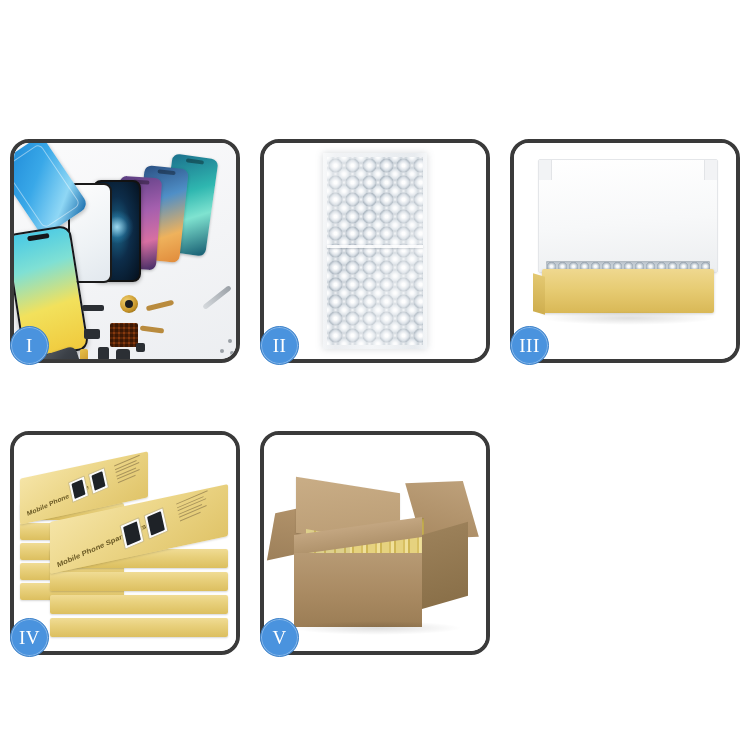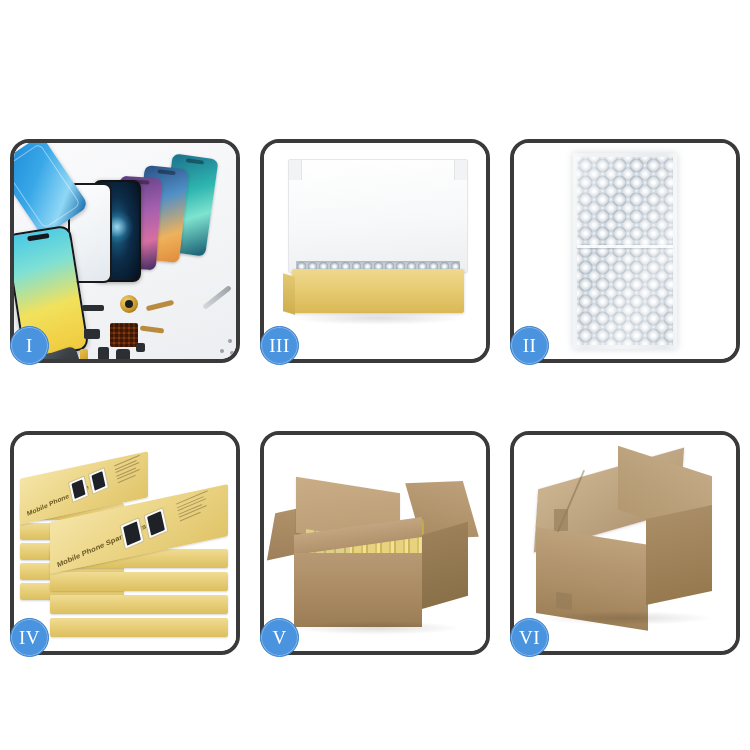--- a/index.html
+++ b/index.html
@@ -256,38 +256,38 @@
         <div class="part chip" style="left:122px;top:200px;width:9px;height:9px;"></div>
         <div class="part screw" style="left:214px;top:196px;"></div>
         <div class="part screw" style="left:206px;top:206px;"></div>
         <div class="part screw" style="left:216px;top:208px;"></div>
         <div class="part tweezer" style="left:186px;top:152px;"></div>
       </div>
       <div class="badge">I</div>
     </div>
 
     <div class="panel">
-      <div class="panel-inner p3">
-        <div class="lid"></div>
-        <div class="box3-fill"></div>
-        <div class="box3"></div>
-        <div class="shadow-soft" style="left:26px;top:168px;width:176px;height:14px;"></div>
-      </div>
-      <div class="badge">III</div>
-    </div>
-
-    <div class="panel">
       <div class="panel-inner p2">
         <div class="bubblewrap">
           <div class="bubbles"></div>
           <div class="bw-fold"></div>
           <div class="bw-sheen"></div>
         </div>
       </div>
       <div class="badge">II</div>
+    </div>
+
+    <div class="panel">
+      <div class="panel-inner p3">
+        <div class="lid"></div>
+        <div class="box3-fill"></div>
+        <div class="box3"></div>
+        <div class="shadow-soft" style="left:26px;top:168px;width:176px;height:14px;"></div>
+      </div>
+      <div class="badge">III</div>
     </div>
 
     <div class="panel">
       <div class="panel-inner p4">
         <div class="stack">
 
           <div class="sbox" style="left:0px;top:52px;width:104px;height:17px;"></div>
           <div class="sbox" style="left:0px;top:72px;width:104px;height:17px;"></div>
           <div class="sbox" style="left:0px;top:92px;width:104px;height:17px;"></div>
           <div class="sbox" style="left:0px;top:112px;width:104px;height:17px;"></div>
@@ -347,28 +347,15 @@
         <div class="c5-contents"></div>
         <div class="c5-contents2"></div>
         <div class="c5-top-edge"></div>
         <div class="c5-side"></div>
         <div class="c5-front"></div>
         <div class="shadow-soft" style="left:28px;top:186px;width:170px;height:14px;"></div>
       </div>
       <div class="badge">V</div>
     </div>
 
-    <div class="panel">
-      <div class="panel-inner p6">
-        <div class="c6-top"></div>
-        <div class="c6-top2"></div>
-        <div class="c6-front"></div>
-        <div class="c6-side"></div>
-        <div class="c6-seam" style="left:56px;top:36px;width:2px;height:60px;transform:skewY(-16deg) rotate(26deg);"></div>
-        <div class="c6-tape" style="left:40px;top:74px;width:14px;height:22px;"></div>
-        <div class="c6-tape" style="left:42px;top:158px;width:16px;height:16px;transform:skewY(9deg);"></div>
-        <div class="shadow-soft" style="left:24px;top:176px;width:176px;height:14px;"></div>
-      </div>
-      <div class="badge">VI</div>
-    </div>
 
   </div>
 </div>
 
 </body></html>

